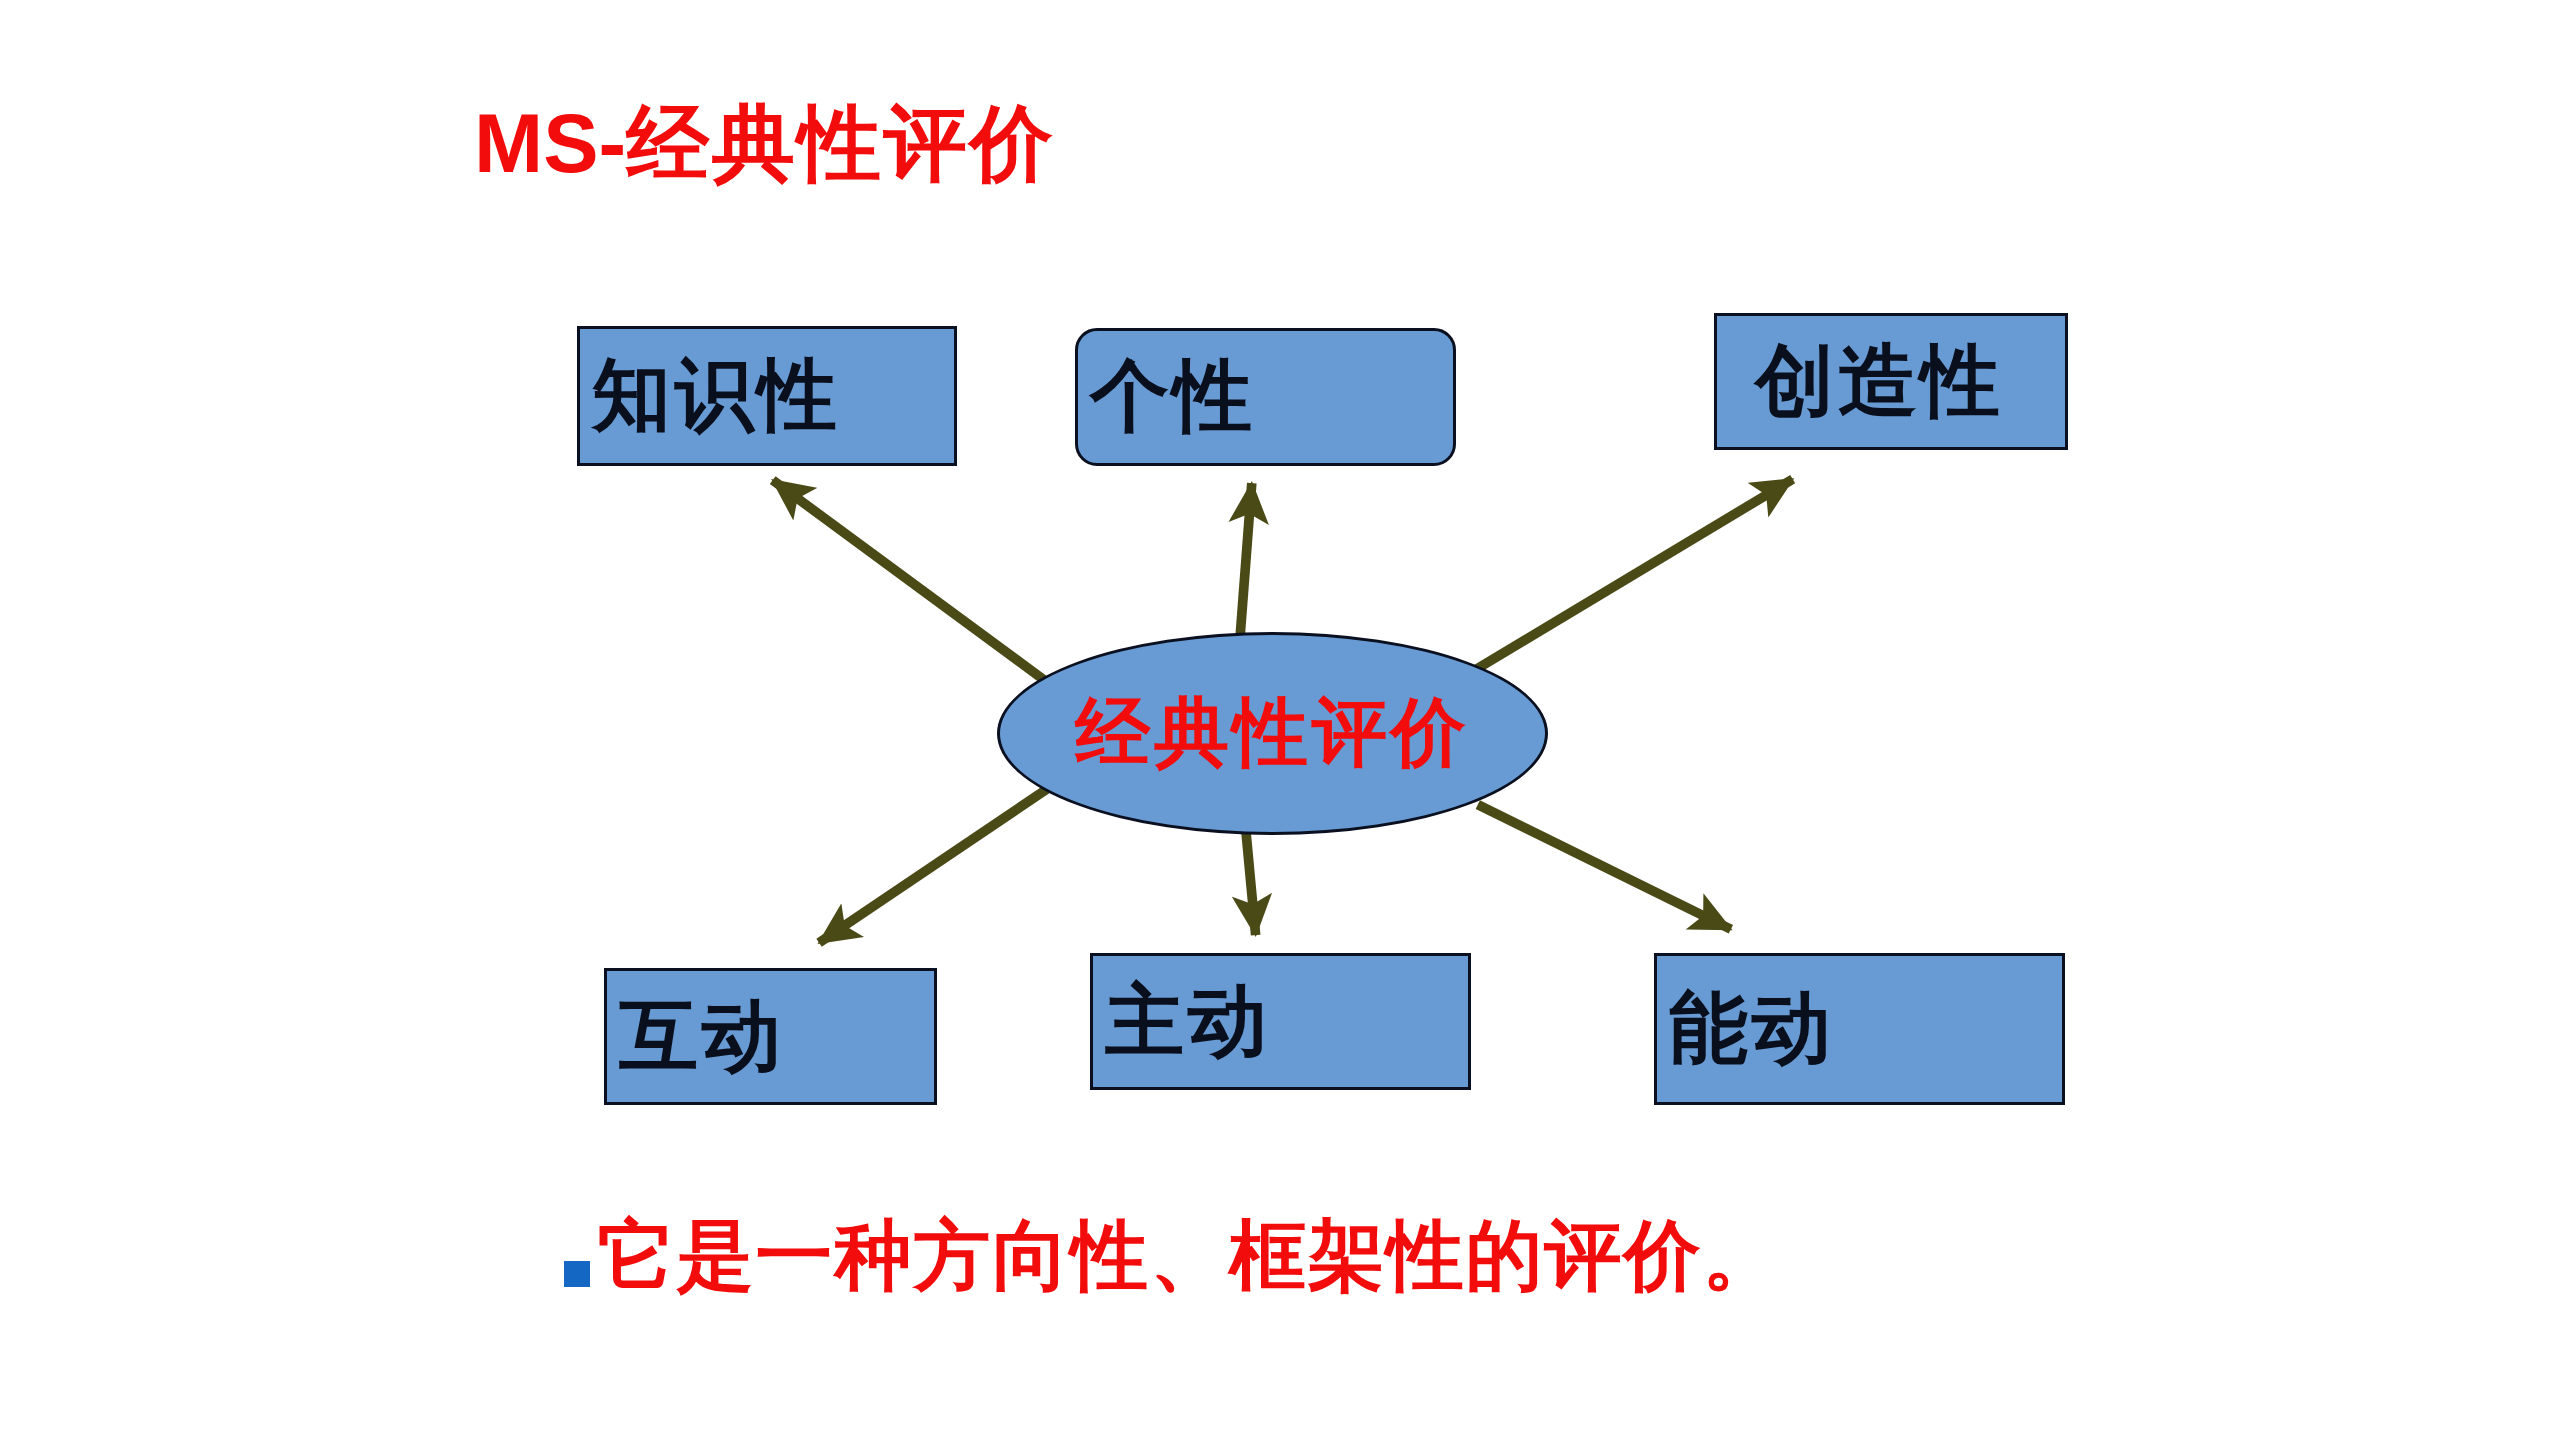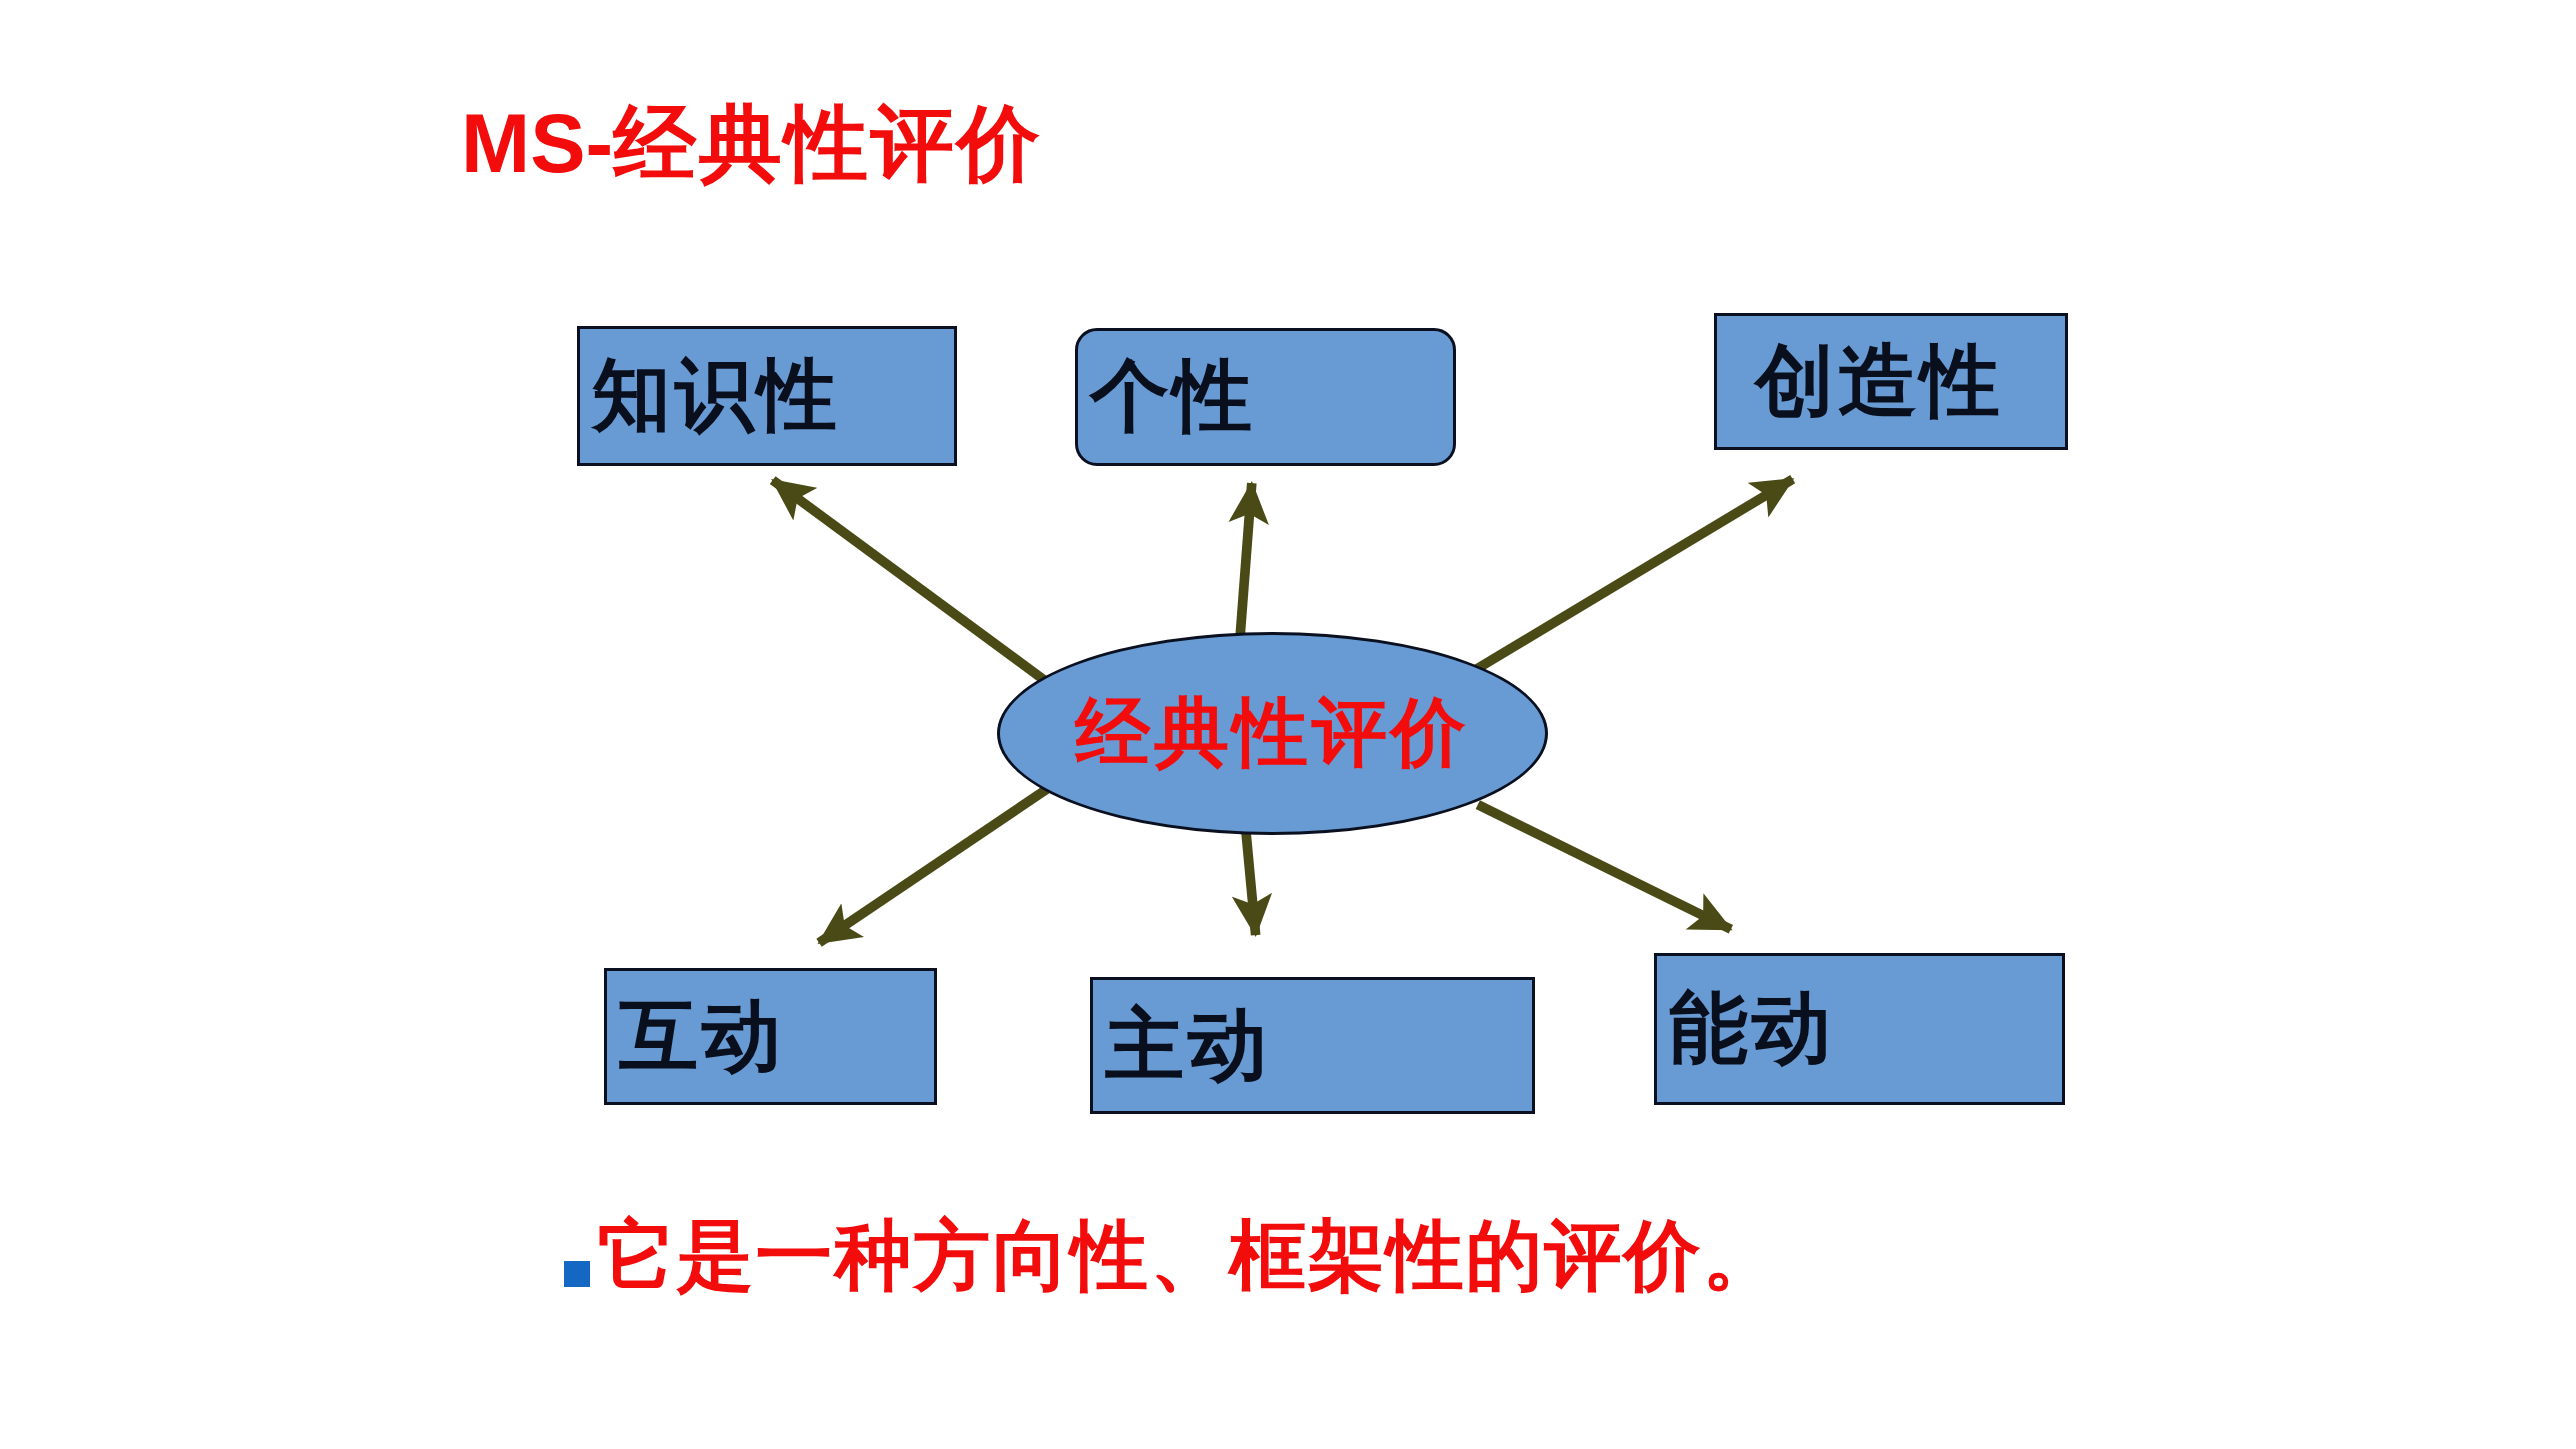--- a/index.html
+++ b/index.html
@@ -16,21 +16,21 @@
   .slide {
     position:relative;
     width:2576px;
     height:1450px;
     background:var(--bg);
     overflow:hidden;
     font-family:"Liberation Serif","DejaVu Serif",serif;
   }
   .page-title {
     position:absolute;
-    left:461px;
+    left:474px;
     top:89px;
     font-size:83px;
     font-weight:bold;
     color:var(--accent-red);
     letter-spacing:2.9px;
     white-space:nowrap;
   }
   .page-title .latin {
     font-family:"Liberation Sans","DejaVu Sans",sans-serif;
     letter-spacing:0;
@@ -45,21 +45,21 @@
     font-size:79px;
     font-weight:bold;
     color:var(--node-text);
     letter-spacing:3.9px;
     white-space:nowrap;
   }
   .node-zhishixing   { left:577px;  top:326px; width:380px; height:140px; }
   .node-gexing       { left:1075px; top:328px; width:381px; height:138px;border-radius:22px; }
   .node-chuangzaoxing{ left:1714px; top:313px; width:354px; height:137px; padding-left:38px; }
   .node-hudong       { left:604px;  top:968px; width:333px; height:137px; }
-  .node-zhudong      { left:1090px; top:953px;  width:445px; height:137px;margin-top:24px; }
+  .node-zhudong      { left:1090px; top:953px;  width:381px; height:137px; }
   .node-nengdong     { left:1654px; top:953px;  width:411px; height:152px; }
   .center-ellipse {
     position:absolute;
     left:997px;
     top:632px;
     width:551px;
     height:203px;
     background:var(--box-fill);
     border:3.9px solid var(--box-border);
     border-radius:50%;

